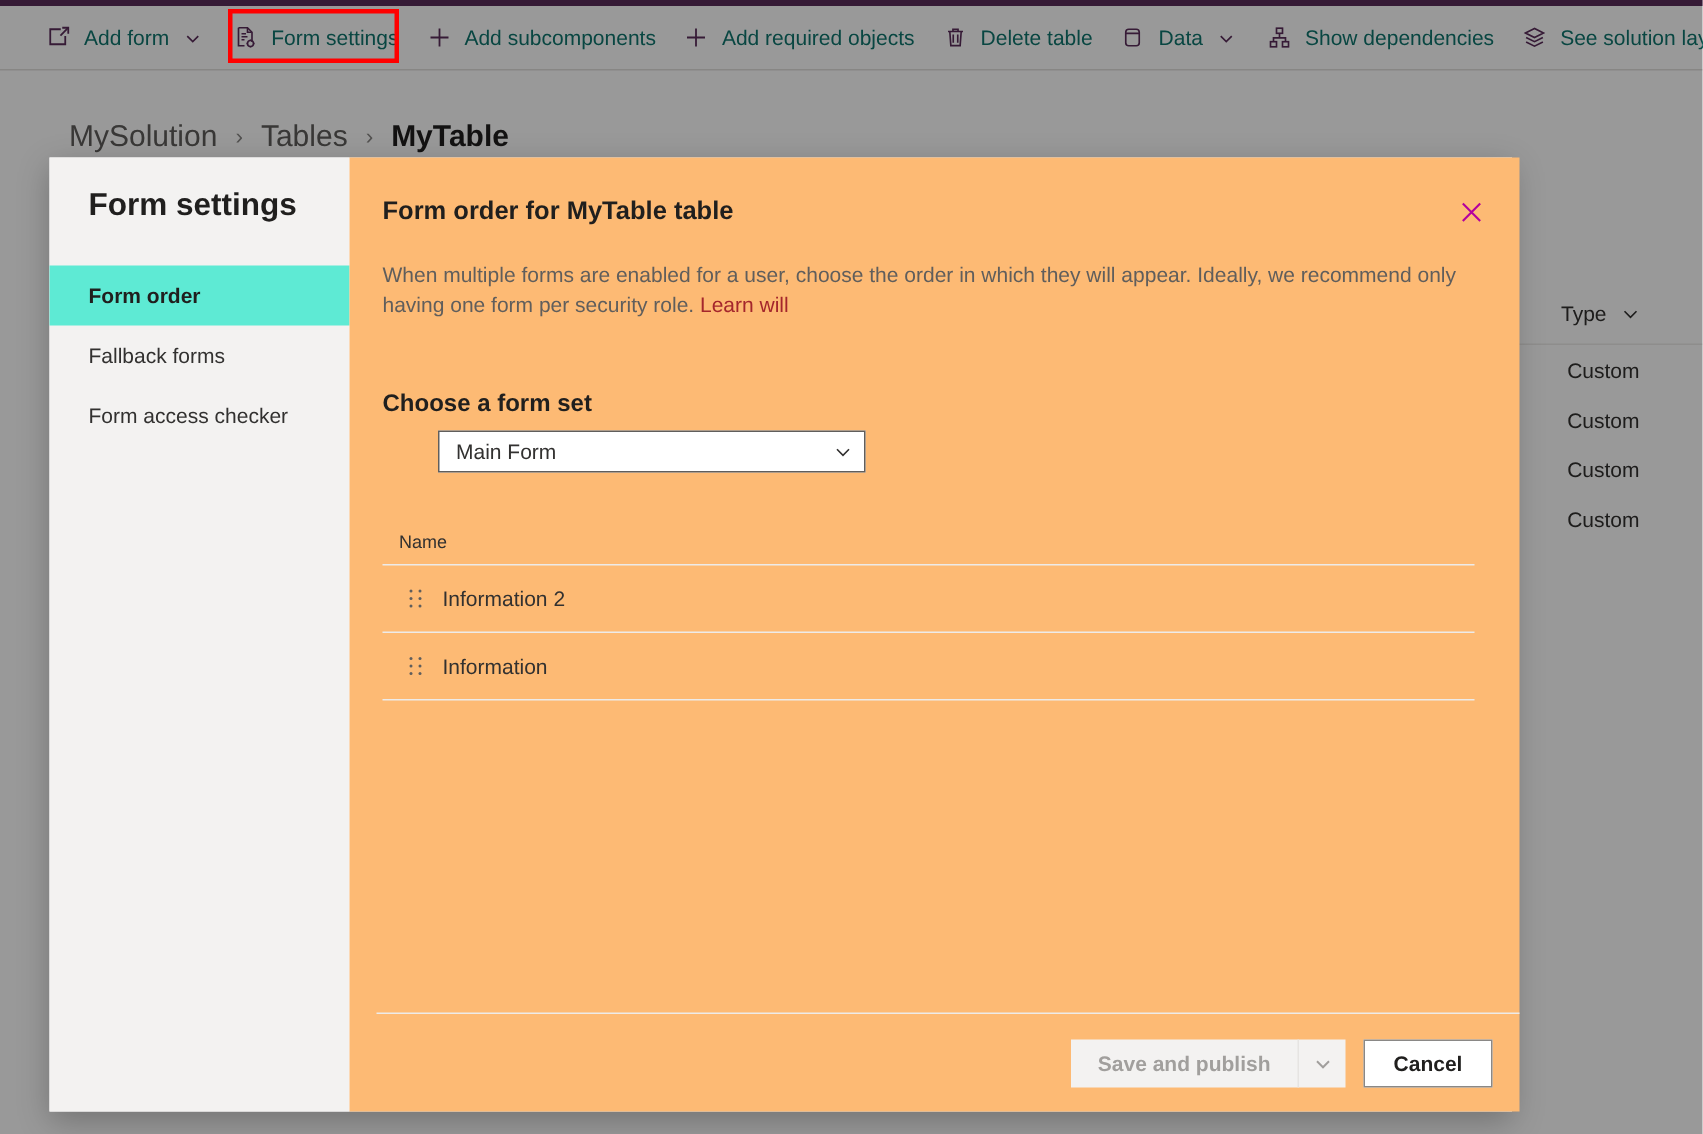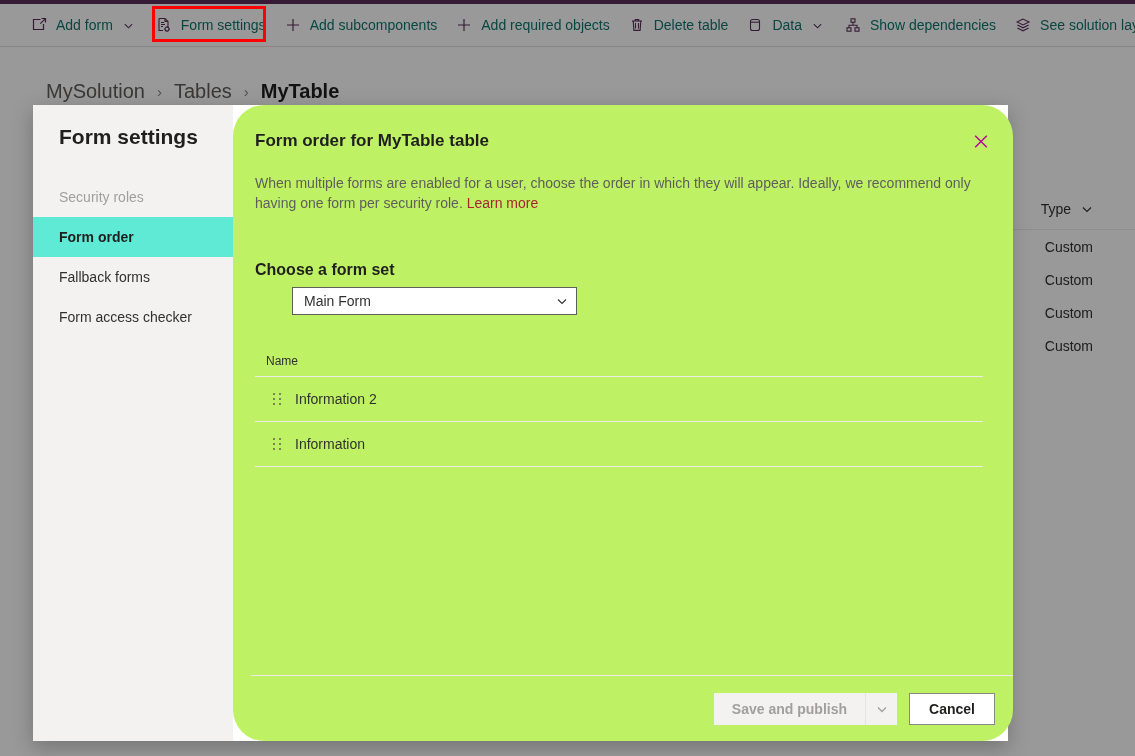--- a/index.html
+++ b/index.html
@@ -131,22 +131,21 @@
     cursor: pointer;
   }
   .nav-item.disabled { color: #a19f9d; cursor: default; }
   .nav-item.selected { background: #5eead4; font-weight: bold; color: #201f1e; }
 
   
   #dialog-main {
     flex: 1 1 auto;
     position: relative;
     display: flex; flex-direction: column;
-    background: #bef264;
-    border-radius: 31px;
+    background: #fdba74;
   }
 
   #dialog-close {
     position: absolute; top: 22px; right: 18px;
     width: 28px; height: 28px;
     display: flex; align-items: center; justify-content: center;
     color: #a4373a;
     cursor: pointer;
     background: none; border: none;
   }
@@ -414,23 +413,20 @@
   </div>
 
 </div>
 
 <div id="modal-overlay"></div>
 
 <div id="form-settings-dialog">
 
   <div id="dialog-nav">
     <div id="dialog-nav-title">Form settings</div>
-    <div class="nav-item disabled">
-      <span>Security roles</span>
-    </div>
     <div class="nav-item selected">
       <span>Form order</span>
     </div>
     <div class="nav-item">
       <span>Fallback forms</span>
     </div>
     <div class="nav-item">
       <span>Form access checker</span>
     </div>
   </div>
@@ -440,21 +436,21 @@
     <button id="dialog-close" aria-label="Close">
       <svg width="17" height="17" viewBox="0 0 16 16" fill="none" stroke="#b4009e" stroke-width="1.4">
         <path d="M2.2 2.2L13.8 13.8M13.8 2.2L2.2 13.8"></path>
       </svg>
     </button>
 
     <div id="dialog-body">
 
       <h2 id="dialog-heading">Form order for MyTable table</h2>
 
-      <p class="dialog-desc"><span>When multiple forms are enabled for a user, choose the order in which they will appear. Ideally, we recommend only having one form per security role. </span><a class="learn-more-link">Learn more</a></p>
+      <p class="dialog-desc"><span>When multiple forms are enabled for a user, choose the order in which they will appear. Ideally, we recommend only having one form per security role. </span><a class="learn-more-link">Learn will</a></p>
 
 
       <div id="form-set-label">Choose a form set</div>
 
       <div id="form-set-dropdown">
         <span>Main Form</span>
         <span class="dd-chevron">
           <svg width="12" height="12" viewBox="0 0 12 12" fill="none" stroke="currentColor" stroke-width="1.1">
               <path d="M2 4.5L6 8.5L10 4.5"></path>
             </svg>

